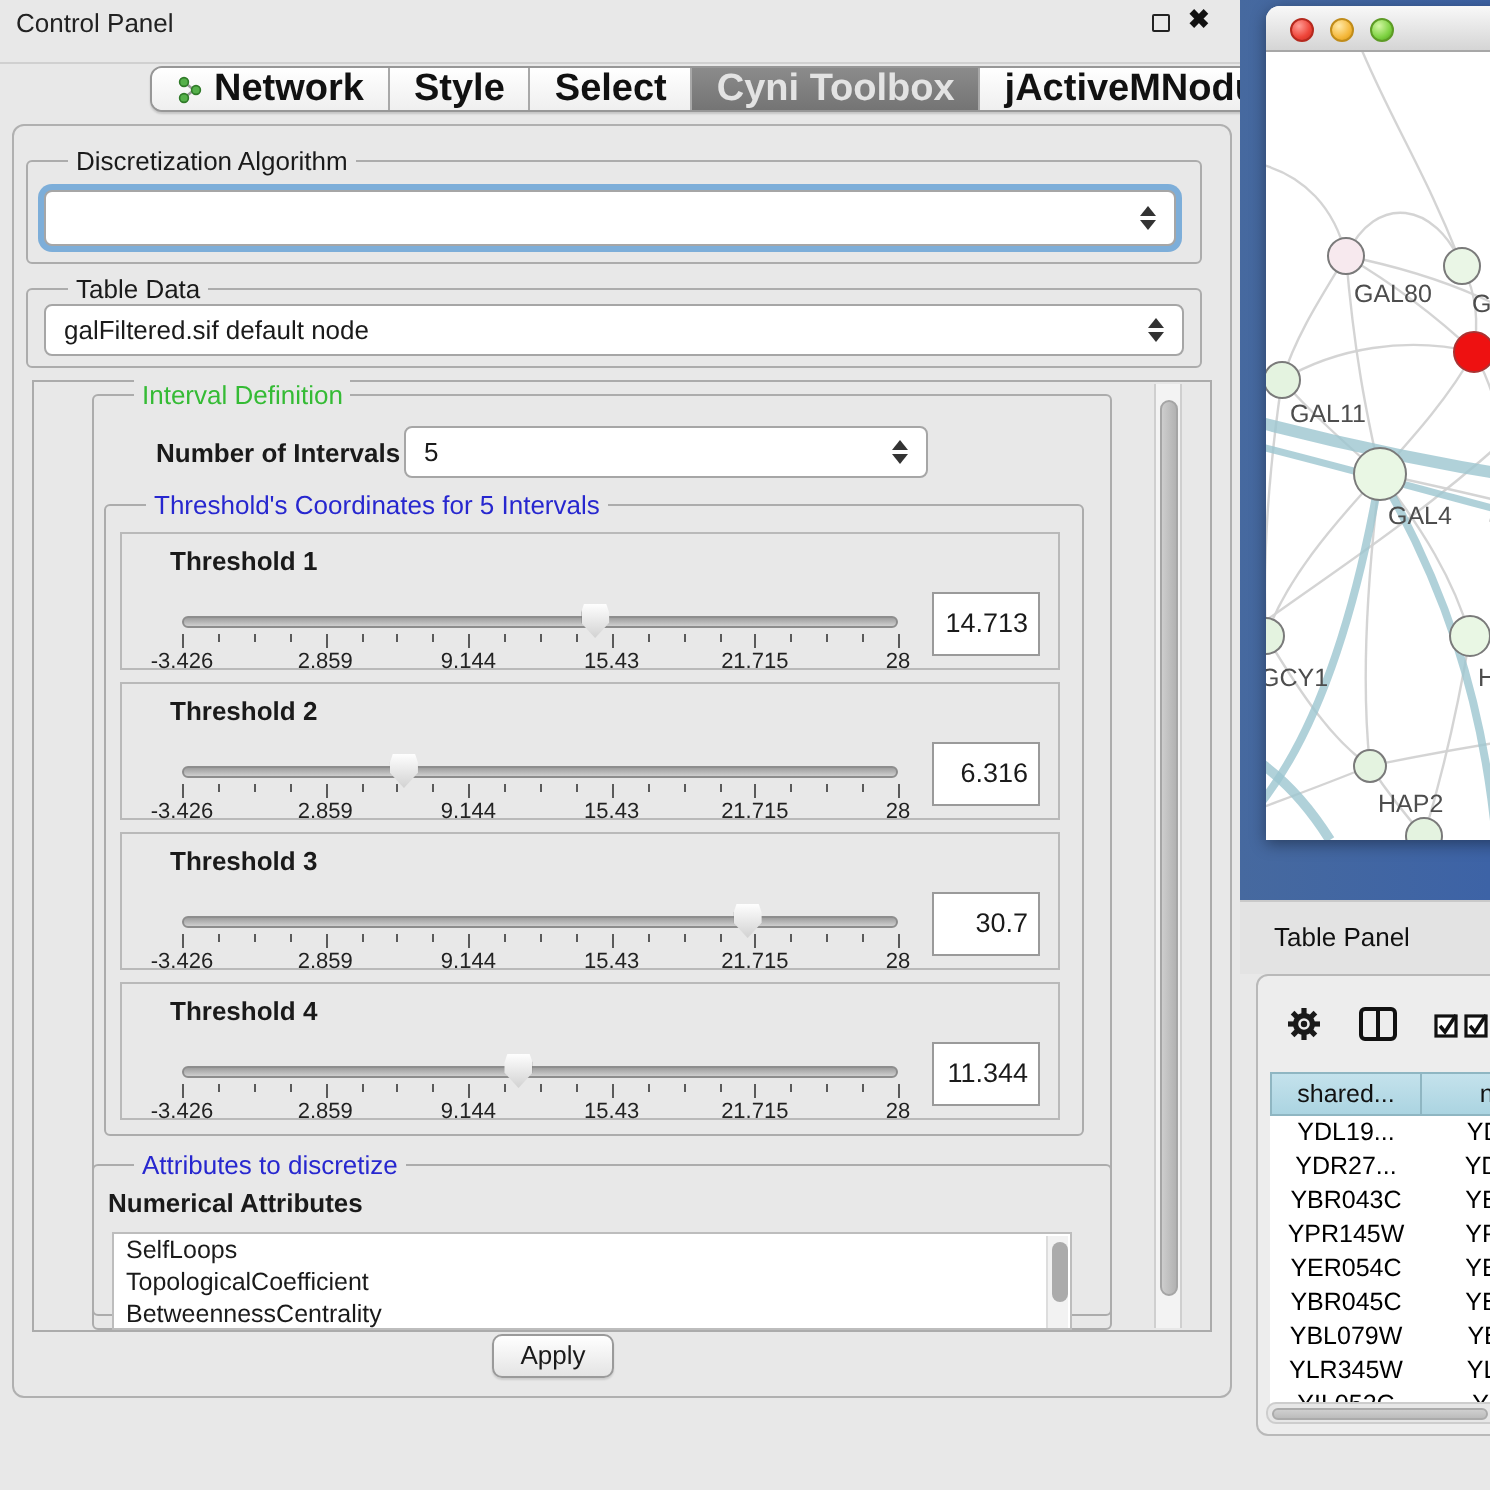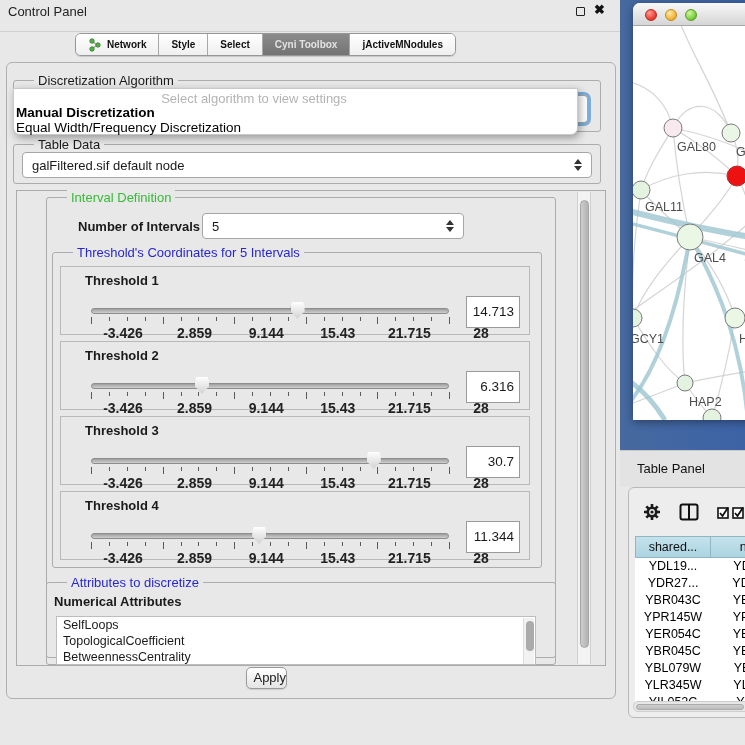--- a/index.html
+++ b/index.html
@@ -7,21 +7,21 @@
     font-family:"Liberation Sans", sans-serif; color:#1a1a1a; }
 
   
   #control-panel { position:absolute; left:0; top:0; width:620px; height:745px; background:#e8e8e8; }
   #cp-titlebar { position:absolute; left:0; top:0; width:620px; height:32px; border-bottom:1px solid #d0d0d0; }
   #cp-title { position:absolute; left:8px; top:4px; font-size:13px; color:#222; }
   #float-ic { position:absolute; left:576px; top:7px; width:9px; height:9px; border:1.7px solid #222; border-radius:1px; }
   #close-ic { position:absolute; left:594px; top:2px; font-size:13px; font-weight:bold; color:#111; }
 
   .tabstrip { position:absolute; display:flex; background:#fdfdfd; border:1px solid #979797; border-radius:6px; overflow:hidden; height:23px; box-shadow:0 1px 1px rgba(0,0,0,.15); }
-  .tab { display:flex; align-items:center; gap:5px; padding:0 12px; font-size:10px; font-weight:600; color:#111; background:linear-gradient(#fff,#efefef); border-right:1px solid #a8a8a8; white-space:nowrap;justify-content:flex-end; }
+  .tab { display:flex; align-items:center; gap:5px; padding:0 12px; font-size:19px; font-weight:600; color:#111; background:linear-gradient(#fff,#efefef); border-right:1px solid #a8a8a8; white-space:nowrap;justify-content:flex-end; }
   .tab:last-child { border-right:none; }
   .tab.selected { background:linear-gradient(#8b8b8b,#747474); color:#e3e3e3; }
   #top-tabs { left:75px; top:33px; }
   #bottom-tabs { left:133px; top:704px; }
 
   .panel-outer { position:absolute; left:6px; top:62px; width:610px; height:637px; border:1.5px solid #b0b0b0; border-radius:6px; }
 
   .groupbox { position:absolute; border:1px solid #acacac; border-radius:3px; }
   .groupbox > .gtitle { position:absolute; top:-8px; left:20px; background:#e8e8e8; padding:0 4px; font-size:13px; white-space:nowrap; }
   .gtitle.green { color:#35bb35; }
@@ -50,31 +50,31 @@
   .t-row { position:absolute; left:60px; width:470px; height:69px; border:1px solid #b9b9b9; background:#e8e8e8; }
   .t-label { position:absolute; left:24px; top:6px; font-size:13px; font-weight:bold; }
   .slider { position:absolute; left:30px; top:38px; width:358px; height:30px; }
   .track { position:absolute; left:0; top:3px; width:358px; height:6px; border-radius:3px; background:linear-gradient(#9e9e9e,#cfcfcf); border:1px solid #8d8d8d; }
   .thumb { position:absolute; top:-3px; width:14px; height:17px; transform:translateX(-50%); background:linear-gradient(#fefefe,#d2d2d2); clip-path:polygon(10% 0,90% 0,100% 25%,100% 55%,50% 100%,0 55%,0 25%); filter:drop-shadow(0 0 1px #777); }
   .ticks { position:absolute; left:0; top:12px; width:358px; height:8px; }
   .ticks i { position:absolute; top:0; width:1px; background:#5a5a5a; }
   .ticks i.minor { height:4px; }
   .ticks i.major { height:7px; }
   .scale { position:absolute; left:0; top:20px; width:358px; height:11px; }
-  .scale b { position:absolute; transform:translateX(-50%); font-size:14px; font-weight:bold; color:#222; white-space:nowrap;margin-left:32px; }
+  .scale b { position:absolute; transform:translateX(-50%); font-size:11px; font-weight:normal; color:#222; white-space:nowrap; }
   .t-value { position:absolute; left:405px; top:29px; width:54px; height:32px; background:#fff; border:1px solid #9a9a9a; font-size:13.5px; text-align:right; line-height:30px; padding-right:5px; }
 
   #attr-group { left:46px; top:582px; width:510px; height:83px; }
   #attr-label { position:absolute; left:54px; top:594px; font-size:13px; font-weight:bold; }
   #attr-list { position:absolute; left:56px; top:616px; width:480px; height:49px; background:#fff; border:1px solid #bdbdbd; overflow:hidden; }
   #attr-list .li { font-size:12.5px; line-height:16px; padding-left:6px; white-space:nowrap; }
   #attr-scroll { position:absolute; right:1px; top:1px; width:11px; height:46px; background:#f2f2f2; border-left:1px solid #ddd; }
   #attr-scroll i { position:absolute; left:1.5px; top:3px; width:8px; height:30px; background:#ababab; border-radius:4px; }
 
-  #apply-btn { position:absolute; left:246px; top:667px; width:41px; height:22px; background:linear-gradient(#fff,#e4e4e4); border:1px solid #9a9a9a; border-radius:5px; font-size:13px; text-align:right; line-height:20px; box-shadow:0 1px 1px rgba(0,0,0,.12); }
+  #apply-btn { position:absolute; left:246px; top:667px; width:61px; height:22px; background:linear-gradient(#fff,#e4e4e4); border:1px solid #9a9a9a; border-radius:5px; font-size:13px; text-align:center; line-height:20px; box-shadow:0 1px 1px rgba(0,0,0,.12); }
 
   #vscroll { position:absolute; left:577px; top:192px; width:14px; height:472px; background:#f3f3f3; border-left:1px solid #cfcfcf; border-right:1px solid #cfcfcf; }
   #vscroll .vthumb { position:absolute; left:1.5px; top:8px; width:9px; height:448px; border-radius:5px; background:linear-gradient(90deg,#cdcdcd,#b2b2b2); border:1px solid #a5a5a5; }
 
   
   #popup { position:absolute; left:13px; top:88px; width:565px; height:47px; background:#fff; border:1px solid #c9c9c9; border-radius:0 0 7px 7px; box-shadow:2px 3px 8px rgba(0,0,0,.35); z-index:50; }
   #popup .hint { position:absolute; left:0; top:2px; width:480px; text-align:center; font-size:13px; color:#b3b3b3; }
   #popup .item { position:absolute; left:2px; font-size:13.5px; color:#000; white-space:nowrap; }
   #popup .item.b { top:16px; font-weight:bold; }
   #popup .item.n { top:31px; }
@@ -352,25 +352,20 @@
       <div class="li">BetweennessCentrality</div>
     </div>
 
   <div id="apply-btn">Apply</div>
 
   <div id="vscroll">
     <div class="vthumb"></div>
   </div>
 
 
-  <div id="popup">
-    <div class="hint">Select algorithm to view settings</div>
-    <div class="item b">Manual Discretization</div>
-    <div class="item n">Equal Width/Frequency Discretization</div>
-  </div>
 </div>
 
 <div id="right-panel">
 
   <div id="net-area">
     <div id="mac-window">
       <div id="mac-titlebar">
         <span class="light red"></span>
         <span class="light yellow"></span>
         <span class="light green"></span>

